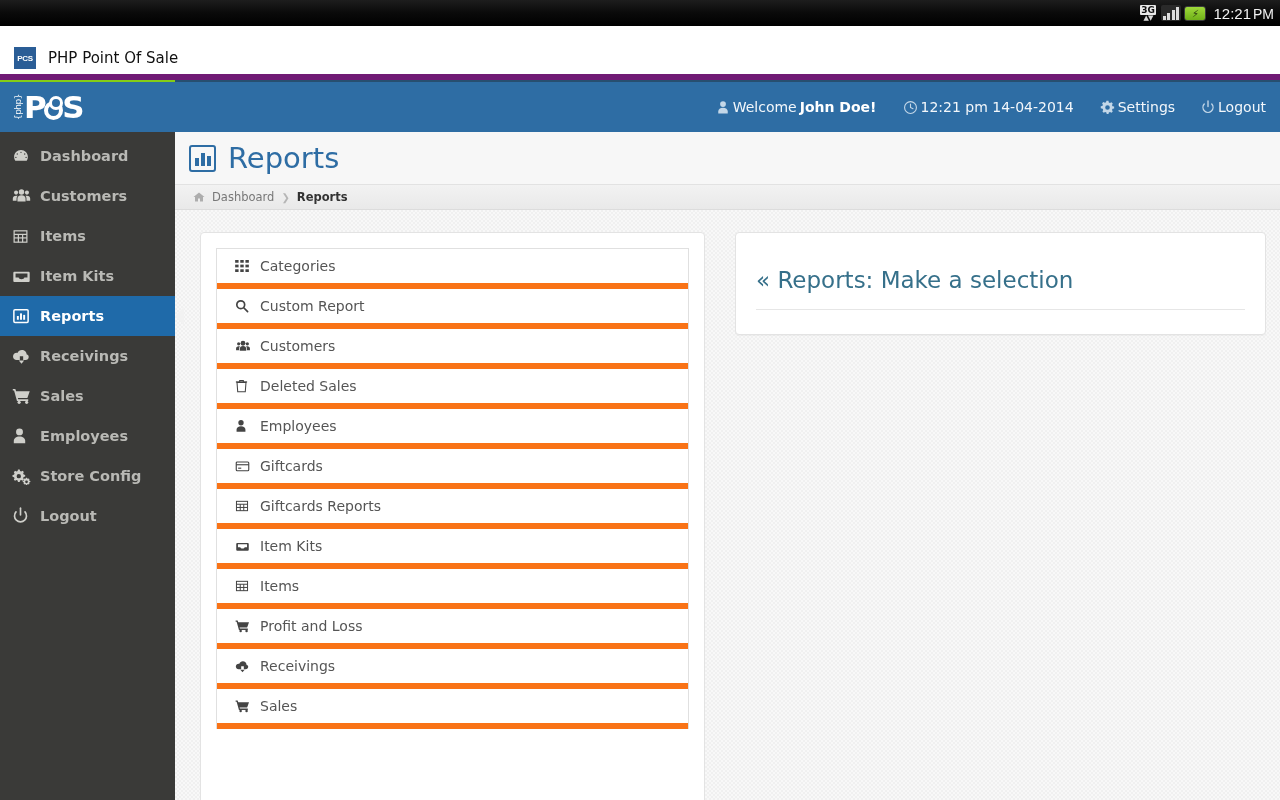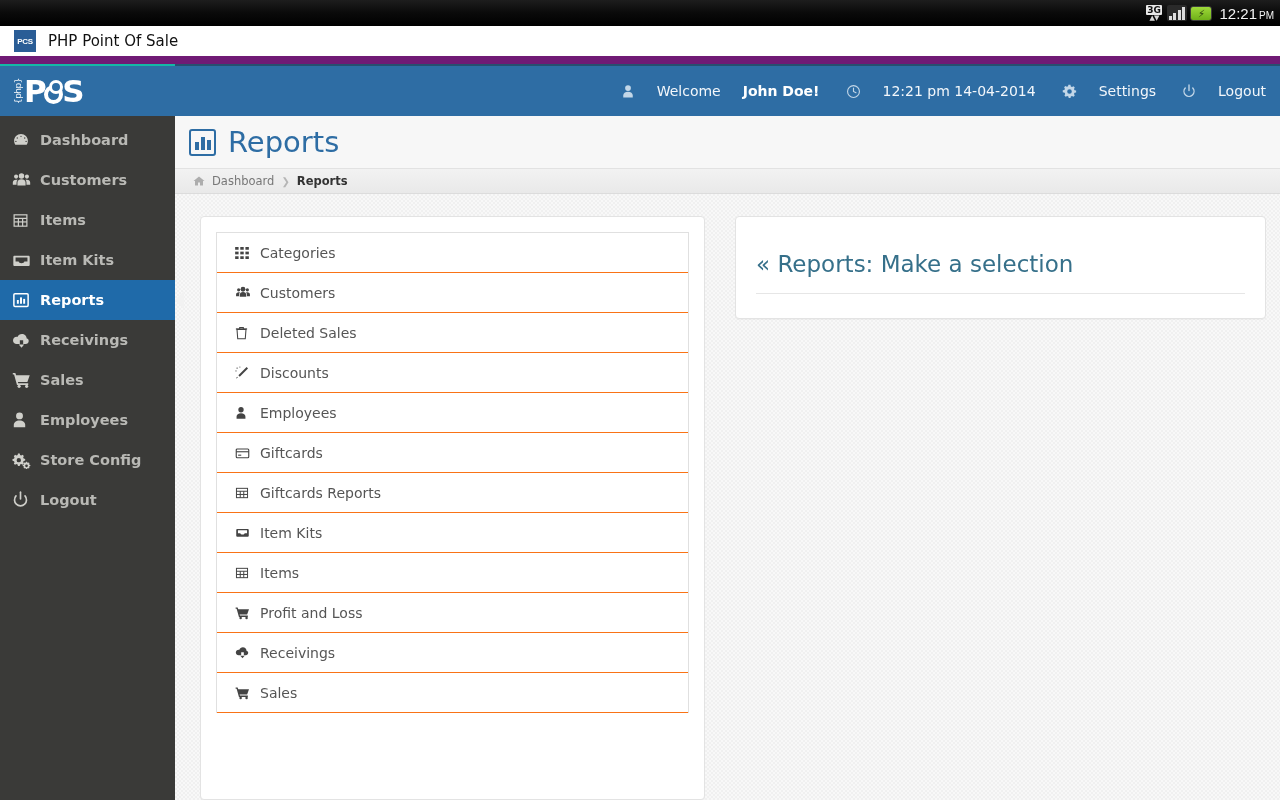--- a/index.html
+++ b/index.html
@@ -40,27 +40,27 @@
     width: 22px; height: 15px; border-radius: 3px;
     background: linear-gradient(to bottom,#9ed93a,#6fb018);
     border: 1px solid #3c3c3c;
     display: flex; align-items: center; justify-content: center;
     color: #2c3c10; font-size: 10px; font-weight: bold;
   }
   .status-time {
     color: #f2f2f2; font-size: 15px; margin-left: 7px;
     font-family: "Liberation Sans", sans-serif;
   }
-  .status-time .ampm { font-size: 10px; margin-left: 2px; }
+  .status-time .ampm { font-size: 14px; margin-left: 2px; }
 
   
   .browser-bar {
     height: 38px; width: 100%; background: #ffffff;
-    border-bottom: 8px solid #701a75;
-    display: flex; align-items: center; padding-left: 14px;
+    border-bottom: 6px solid #701a75;
+    display: flex; align-items: center; padding-left: 14px; margin-top: 16px;
   }
   .favicon {
     width: 22px; height: 22px; background: #2a5d96;
     display: flex; align-items: center; justify-content: center;
     color: #fff; font-size: 8px; font-weight: bold; letter-spacing: -0.3px;
     font-family: "Liberation Sans", sans-serif; flex: none;
   }
   .browser-title {
     margin-left: 12px; font-size: 15px; color: #111;
     font-family: "DejaVu Sans", sans-serif;
@@ -69,21 +69,21 @@
   
   .app { display: flex; width: 100%; height: 736px; position: relative; }
 
   
   .sidebar {
     width: 175px; flex: none; background: #3a3a38;
     display: flex; flex-direction: column; position: relative; z-index: 5;
   }
   .brand {
     height: 52px; background: #2e6da4;
-    border-top: 2px solid #14b8a6;
+    border-top: 2px solid #84cc16;
     display: flex; align-items: center; padding-left: 14px;
     position: relative; overflow: hidden;
   }
   .brand-logo {
     display: flex; align-items: center; color: #fff;
     font-family: "DejaVu Sans", sans-serif;
   }
   .brand-php {
     font-size: 9px; letter-spacing: -0.5px;
     writing-mode: vertical-rl; transform: rotate(180deg);
@@ -129,21 +129,21 @@
     display: flex; flex-direction: column; overflow: hidden;
   }
   .topbar {
     height: 52px; flex: none;
     background: #2e6da4;
     border-top: 2px solid #274f70;
     display: flex; align-items: center; justify-content: flex-end;
     padding-right: 14px; color: #ffffff;
   }
   .topbar-group {
-    display: flex; align-items: center; gap: 22px; margin-left: 26px;
+    display: flex; align-items: center; gap: 3px; margin-left: 26px;
     font-size: 14px; cursor: pointer; color: #f3f7fb;
     font-family: "DejaVu Sans", sans-serif;
   }
   .topbar-group .ti { color: #c3d7e8; display: flex; align-items: center; }
   .topbar-group b { color: #fff; }
 
   .page-head {
     height: 52px; flex: none; background: #f7f7f7;
     display: flex; align-items: center; padding-left: 14px;
   }
@@ -182,21 +182,21 @@
   .panel {
     background: #ffffff; border: 1px solid #e3e3e3; border-radius: 4px;
     box-shadow: 0 1px 1px rgba(0,0,0,.035);
   }
   .panel-left { width: 505px; flex: none; padding: 15px; }
   .panel-right { flex: 1; padding: 34px 20px 24px 20px; align-self: flex-start; }
 
   .rep-list { border: 1px solid #e0e0e0; border-bottom: none; }
   .rep-item {
     display: flex; align-items: center; height: 40px;
-    border-bottom: 1px solid #f97316; padding-left: 18px;
+    border-bottom: 6px solid #f97316; padding-left: 18px;
     font-size: 14px; color: #555; cursor: pointer; gap: 9px;
     font-family: "DejaVu Sans", sans-serif;
   }
   .rep-item .ri { color: #444; display: flex; align-items: center; width: 16px; flex: none; }
 
   .sel-title {
     font-size: 23px; color: #36708a; font-weight: normal;
     padding-bottom: 16px; border-bottom: 1px solid #e6e6e6;
     font-family: "DejaVu Sans", sans-serif;
   }
@@ -439,20 +439,29 @@
                   <rect x="6" y="5.4" width="4" height="3.2"></rect>
                   <rect x="12" y="5.4" width="4" height="3.2"></rect>
                   <rect x="0" y="10.8" width="4" height="3.2"></rect>
                   <rect x="6" y="10.8" width="4" height="3.2"></rect>
                   <rect x="12" y="10.8" width="4" height="3.2"></rect>
                 </svg>
             </span>
             <span>Categories</span>
           </div>
 
+          <div class="rep-item">
+            <span class="ri">
+              <svg width="14" height="14" viewBox="0 0 20 20" fill="none" stroke="currentColor" stroke-width="2.4">
+                  <circle cx="8.2" cy="8.2" r="5.6"></circle>
+                  <line x1="12.5" y1="12.5" x2="18" y2="18" stroke-linecap="round"></line>
+                </svg>
+            </span>
+            <span>Custom Report</span>
+          </div>
 
           <div class="rep-item">
             <span class="ri">
               <svg width="16" height="13" viewBox="0 0 28 24" fill="currentColor">
                   <circle cx="6" cy="7" r="3"></circle>
                   <circle cx="22" cy="7" r="3"></circle>
                   <circle cx="14" cy="6" r="4.4"></circle>
                   <path d="M14 11c-4 0-6 2.2-6 5v4h12v-4c0-2.8-2-5-6-5z"></path>
                   <path d="M6 11.5c-3 0-4.8 1.8-4.8 4.2V19h5.5v-3c0-1.7.6-3.2 1.7-4.2-.7-.2-1.5-.3-2.4-.3z"></path>
                   <path d="M22 11.5c-.9 0-1.7.1-2.4.3 1.1 1 1.7 2.5 1.7 4.2v3h5.5v-3.3c0-2.4-1.8-4.2-4.8-4.2z"></path>
@@ -465,32 +474,20 @@
             <span class="ri">
               <svg width="13" height="14" viewBox="0 0 18 20" fill="none" stroke="currentColor" stroke-width="1.5">
                   <path d="M2.6 5h12.8l-1 13.2H3.6z"></path>
                   <line x1="1" y1="4.2" x2="17" y2="4.2" stroke-width="1.8"></line>
                   <path d="M6.4 4.2V2.2h5.2v2"></path>
                 </svg>
             </span>
             <span>Deleted Sales</span>
           </div>
 
-          <div class="rep-item">
-            <span class="ri">
-              <svg width="14" height="14" viewBox="0 0 20 20" fill="currentColor">
-                  <path d="M16.6 1.4l2 2L6.8 15.3l-2-2z"></path>
-                  <path d="M4 16.2l-1.6 1.6-.8-.8 1.6-1.6z"></path>
-                  <circle cx="3" cy="3" r="1"></circle>
-                  <circle cx="7" cy="1.4" r=".8"></circle>
-                  <circle cx="1.4" cy="7" r=".8"></circle>
-                </svg>
-            </span>
-            <span>Discounts</span>
-          </div>
 
           <div class="rep-item">
             <span class="ri">
               <svg width="12" height="14" viewBox="0 0 20 24" fill="currentColor">
                   <circle cx="10" cy="6.5" r="4.6"></circle>
                   <path d="M10 12.5c-4.6 0-7.6 2.6-7.6 6v3.2h15.2v-3.2c0-3.4-3-6-7.6-6z"></path>
                 </svg>
             </span>
             <span>Employees</span>
           </div>

